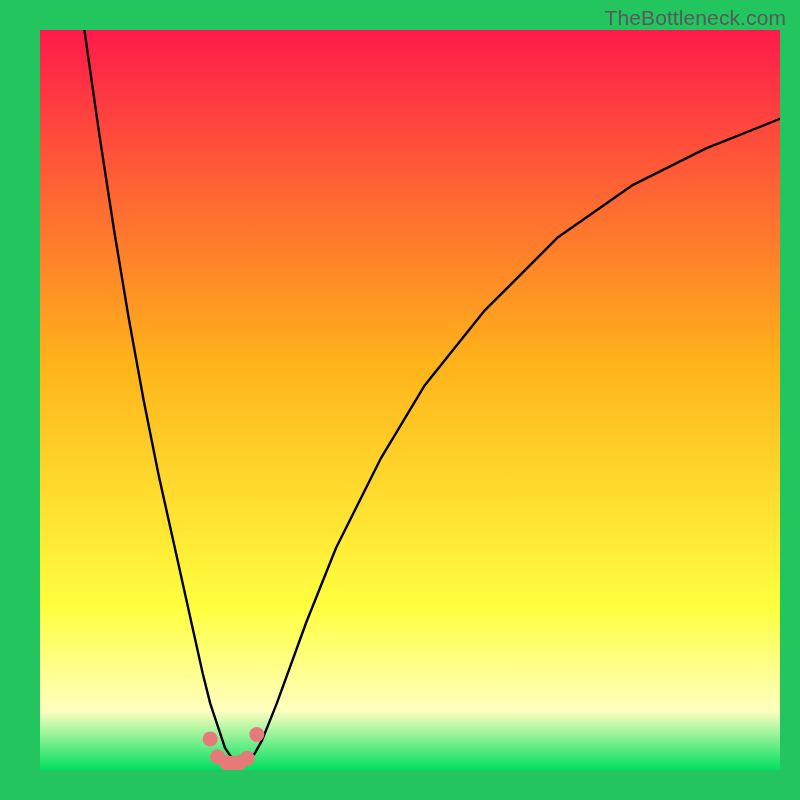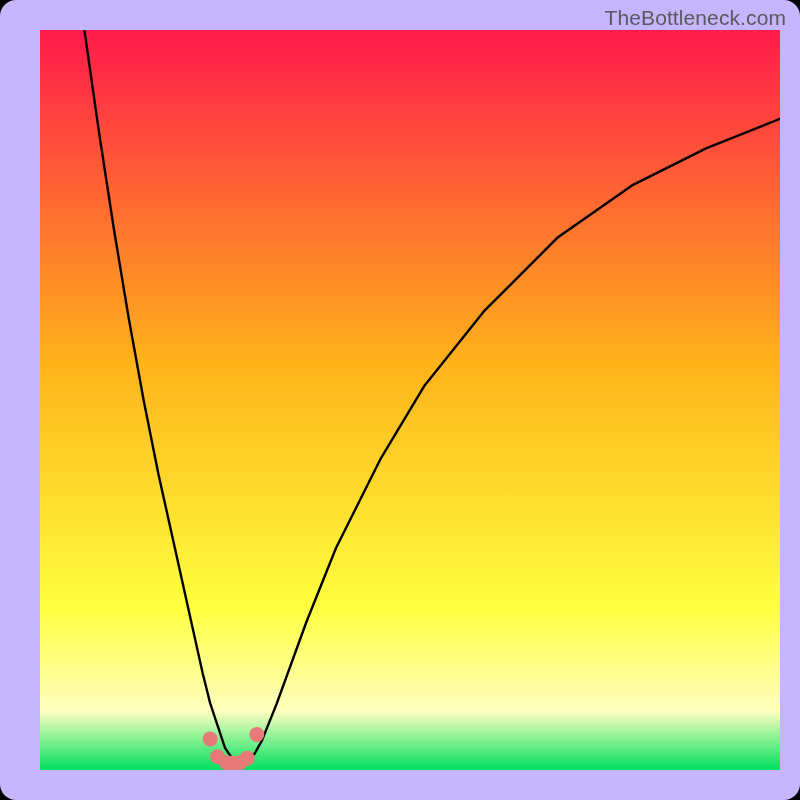--- a/index.html
+++ b/index.html
@@ -8,22 +8,21 @@
     width: 800px;
     height: 800px;
     overflow: hidden;
     background: #000;
     font-family: Arial, Helvetica, sans-serif;
   }
   .frame {
     position: absolute;
     left: 0; top: 0;
     width: 800px; height: 800px;
-    background: #c4b5fd;
-    border-radius: 16px;
+    background: #22c55e;
   }
   .plot {
     position: absolute;
     left: 40px;
     top: 30px;
     width: 740px;
     height: 740px;
     overflow: hidden;
   }
   .plot svg {

